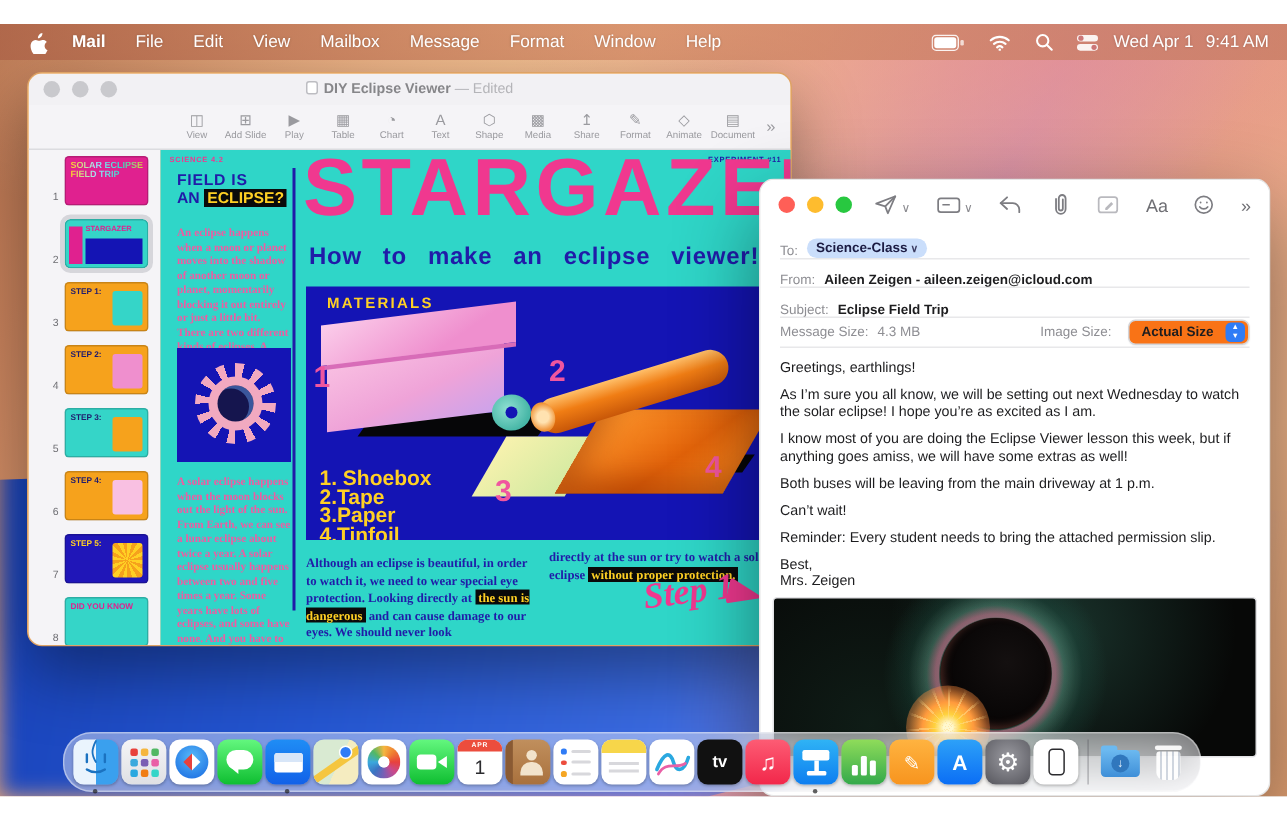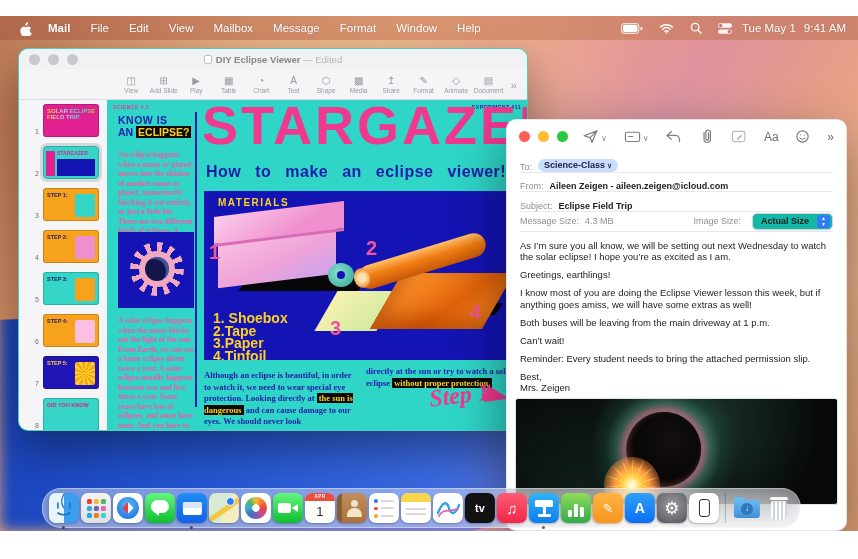--- a/index.html
+++ b/index.html
@@ -32,21 +32,21 @@
   .clock { display:flex; gap:8px; font-size:11.5px; }
 
   
   .traffic { display:flex; gap:8px; align-items:center; }
   .traffic span { width:11px; height:11px; border-radius:50%; display:block; }
   .tl-inactive span { background:#c9c9cd; }
   .tl-red{background:#ff5f57;} .tl-yel{background:#febc2e;} .tl-grn{background:#28c840;}
 
   
   .kn { position:absolute; left:18px; top:32px; width:510px; height:383px; border-radius:10px;
-    background:#5eead4; box-shadow:0 18px 45px rgba(0,0,0,.4); z-index:10; overflow:hidden;
+    background:#fdba74; box-shadow:0 18px 45px rgba(0,0,0,.4); z-index:10; overflow:hidden;
     border:1px solid rgba(0,0,0,.12); }
   .kn-titlebar { height:21px; display:flex; align-items:center; padding:0 10px; background:#f2f1f4; position:relative; }
   .kn-title { position:absolute; left:0; right:0; text-align:center; font-size:9.5px; color:#868689; font-weight:bold; }
   .kn-title .edited { font-weight:normal; color:#b4b4b8; }
   .kn-title .proxy { display:inline-block; width:8px; height:9px; border:1px solid #bdbdc2; border-radius:2px; margin-right:4px; vertical-align:-1px; background:#fff; }
   .kn-toolbar { height:30px; display:flex; align-items:center; padding:0 10px 0 96px; gap:0; background:#f5f4f7; border-bottom:1px solid #dcdce0; }
   .kn-tool { flex:1; text-align:center; color:#9a9a9f; }
   .kn-tool .g { font-size:10px; line-height:10px; display:block; }
   .kn-tool .t { font-size:6.5px; display:block; margin-top:1px; }
   .kn-more { color:#9a9a9f; font-size:11px; padding-left:6px; }
@@ -128,21 +128,21 @@
   .mt-aa { font-size:12px; color:#6f6f74; }
   .mt-more { font-size:12px; color:#6f6f74; }
   .mail-headers { padding:0 13px; }
   .mh-row { display:flex; align-items:flex-end; height:19.5px; border-bottom:1px solid #e8e8ea; font-size:9px; }
   .mh-label { color:#8e8e93; margin-right:6px; }
   .mh-value { color:#1d1d1f; font-weight:bold; }
   .token { background:#cadefb; color:#1b1b42; border-radius:8px; padding:1.5px 6px; font-weight:bold; font-size:9px; }
   .token .chev { font-size:7px; margin-left:2px; color:#3b3b60; }
   .mh-size-row { display:flex; align-items:center; height:20px; font-size:9px; border-bottom:1px solid #e8e8ea; }
   .imgsize { margin-left:auto; display:flex; align-items:center; gap:5px; }
-  .select { display:flex; align-items:center; border:1px solid #d4d4d8; border-radius:5px; padding:1px 2px 1px 8px; gap:8px; background:#14b8a6; box-shadow:0 .5px 1px rgba(0,0,0,.08); }
+  .select { display:flex; align-items:center; border:1px solid #d4d4d8; border-radius:5px; padding:1px 2px 1px 8px; gap:8px; background:#f97316; box-shadow:0 .5px 1px rgba(0,0,0,.08); }
   .select .val { font-size:9px; font-weight:bold; color:#1d1d1f; }
   .stepper { width:13px; height:13px; border-radius:3.5px; background:#2f7cf6; color:#fff; font-size:5px; line-height:6px; display:flex; flex-direction:column; align-items:center; justify-content:center; }
   .mail-body { padding:8px 13px 0 13px; font-size:9.5px; line-height:11.5px; color:#1d1d1f; }
   .mail-body p { margin-bottom:6.5px; }
   .mail-body .sig { margin-bottom:0; }
   .mail-img { margin:4px 8px 0 8px; height:107px; border-radius:3px; position:relative; overflow:hidden; border:1px solid #e3e3e6;
     background:
       radial-gradient(circle at 46% 48%, rgba(0,0,0,0) 0 37px, rgba(255,130,170,.5) 38px 40px, rgba(140,230,200,.28) 46px, rgba(40,120,100,.18) 58px, transparent 75px),
       radial-gradient(circle at 60% 20%, rgba(90,200,170,.22), transparent 55%),
       radial-gradient(circle at 20% 80%, rgba(40,90,70,.25), transparent 50%),
@@ -265,21 +265,21 @@
           <line x1="9.5" y1="9.5" x2="13" y2="13"></line>
         </svg>
       <svg width="14" height="11" viewBox="0 0 16 12" fill="#fff">
           <rect x="0" y="0" width="16" height="5" rx="2.5" opacity=".9"></rect>
           <circle cx="3" cy="2.5" r="2" fill="#c77"></circle>
           <rect x="0" y="7" width="16" height="5" rx="2.5" opacity=".9"></rect>
           <circle cx="13" cy="9.5" r="2" fill="#c77"></circle>
         </svg>
     </div>
     <div class="clock">
-      <span>Tue May 1</span>
+      <span>Wed Apr 1</span>
       <span>9:41 AM</span>
     </div>
   </div>
 
   <div class="kn">
     <div class="kn-titlebar">
       <div class="traffic tl-inactive">
         <span></span>
         <span></span>
         <span></span>
@@ -395,21 +395,21 @@
           <span class="thumb-num">8</span>
           <div class="thumb th-teal">
               <span class="th-label" style="color:#e0218f">DID YOU KNOW</span>
             </div>
         </div>
       </div>
 
       <div class="kn-slide">
         <span class="sl-course">SCIENCE 4.2</span>
         <span class="sl-exp">EXPERIMENT #11</span>
-        <div class="sl-h1">KNOW IS</div>
+        <div class="sl-h1">FIELD IS</div>
         <div class="sl-h2"><span>AN </span><span class="hl">ECLIPSE?</span></div>
         <p class="sl-p sl-p1">An eclipse happens when a moon or planet moves into the shadow of another moon or planet, momentarily blocking it out entirely or just a little bit. There are two different kinds of eclipses. A lunar eclipse happens when Earth's light is blocked by the moon.</p>
         <div class="sl-sunpanel">
           <div class="sun-rays"></div>
           <div class="sun-body"></div>
           <div class="sun-core"></div>
         </div>
         <p class="sl-p sl-p2">A solar eclipse happens when the moon blocks out the light of the sun. From Earth, we can see a lunar eclipse about twice a year. A solar eclipse usually happens between two and five times a year. Some years have lots of eclipses, and some have none. And you have to be in the right place to see them!</p>
         <div class="sl-divider"></div>
         <div class="sl-title">STARGAZER</div>
@@ -523,22 +523,22 @@
             <span class="val">Actual Size</span>
             <span class="stepper">
                 <span>▲</span>
                 <span>▼</span>
               </span>
           </span>
         </span>
       </div>
     </div>
     <div class="mail-body">
+      <p>Greetings, earthlings!</p>
       <p>As I’m sure you all know, we will be setting out next Wednesday to watch the solar eclipse! I hope you’re as excited as I am.</p>
-      <p>Greetings, earthlings!</p>
       <p>I know most of you are doing the Eclipse Viewer lesson this week, but if anything goes amiss, we will have some extras as well!</p>
       <p>Both buses will be leaving from the main driveway at 1 p.m.</p>
       <p>Can’t wait!</p>
       <p>Reminder: Every student needs to bring the attached permission slip.</p>
       <p class="sig">Best,</p>
       <p class="sig">Mrs. Zeigen</p>
     </div>
     <div class="mail-img">
       <div class="moon"></div>
       <div class="flare"></div>

